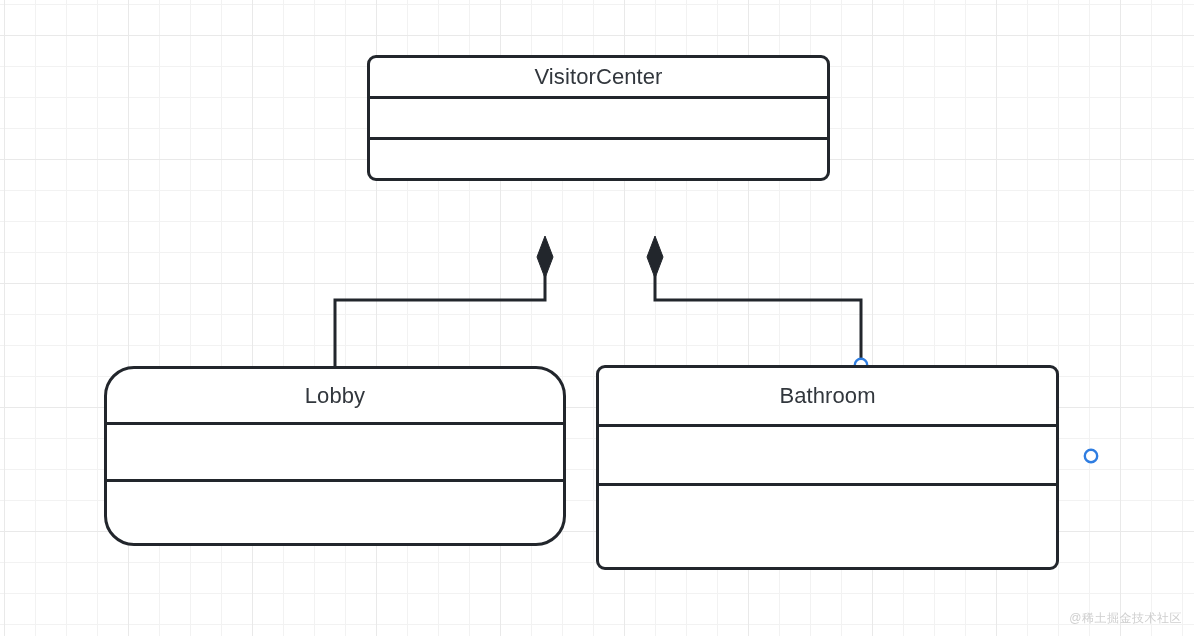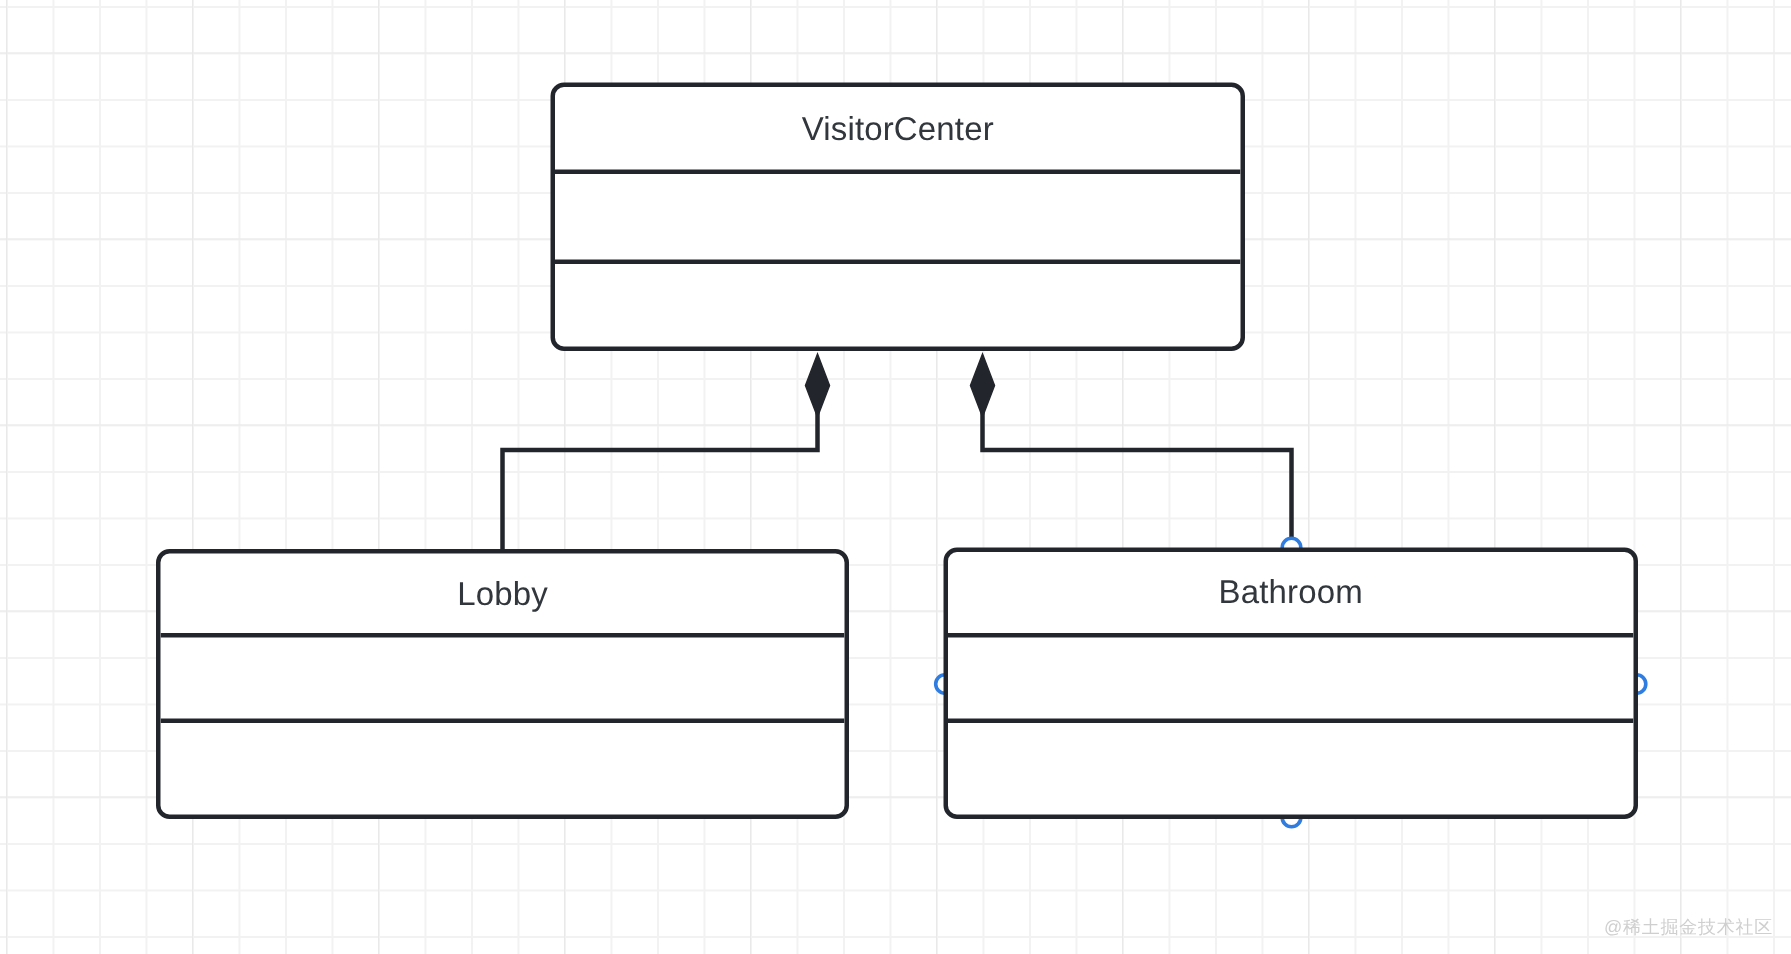--- a/index.html
+++ b/index.html
@@ -91,41 +91,42 @@
   }
   .uml-ops-row {
     box-sizing: border-box;
   }
 
   
   #node-visitorcenter {
     left: 367px;
     top: 55px;
     width: 463px;
-    height: 179px;
+    height: 126px;
   }
   #node-visitorcenter .uml-title-row { height: 60px; }
   #node-visitorcenter .uml-attrs-row { height: 62px; }
   #node-visitorcenter .uml-ops-row   { height: 57px; }
 
   #node-lobby {
     left: 104px;
     top: 366px;
     width: 462px;
     height: 180px;
+    border-radius: 30px;
   }
   #node-lobby .uml-title-row { height: 58px; }
   #node-lobby .uml-attrs-row { height: 59px; }
   #node-lobby .uml-ops-row   { height: 63px; }
 
   #node-bathroom {
-    left: 629px;
+    left: 596px;
     top: 365px;
     width: 463px;
-    height: 181px;
+    height: 205px;
   }
   #node-bathroom .uml-title-row { height: 59px; }
   #node-bathroom .uml-attrs-row { height: 59px; }
   #node-bathroom .uml-ops-row   { height: 63px; }
 
   
   #watermark {
     position: absolute;
     right: 12px;
     bottom: 9px;

